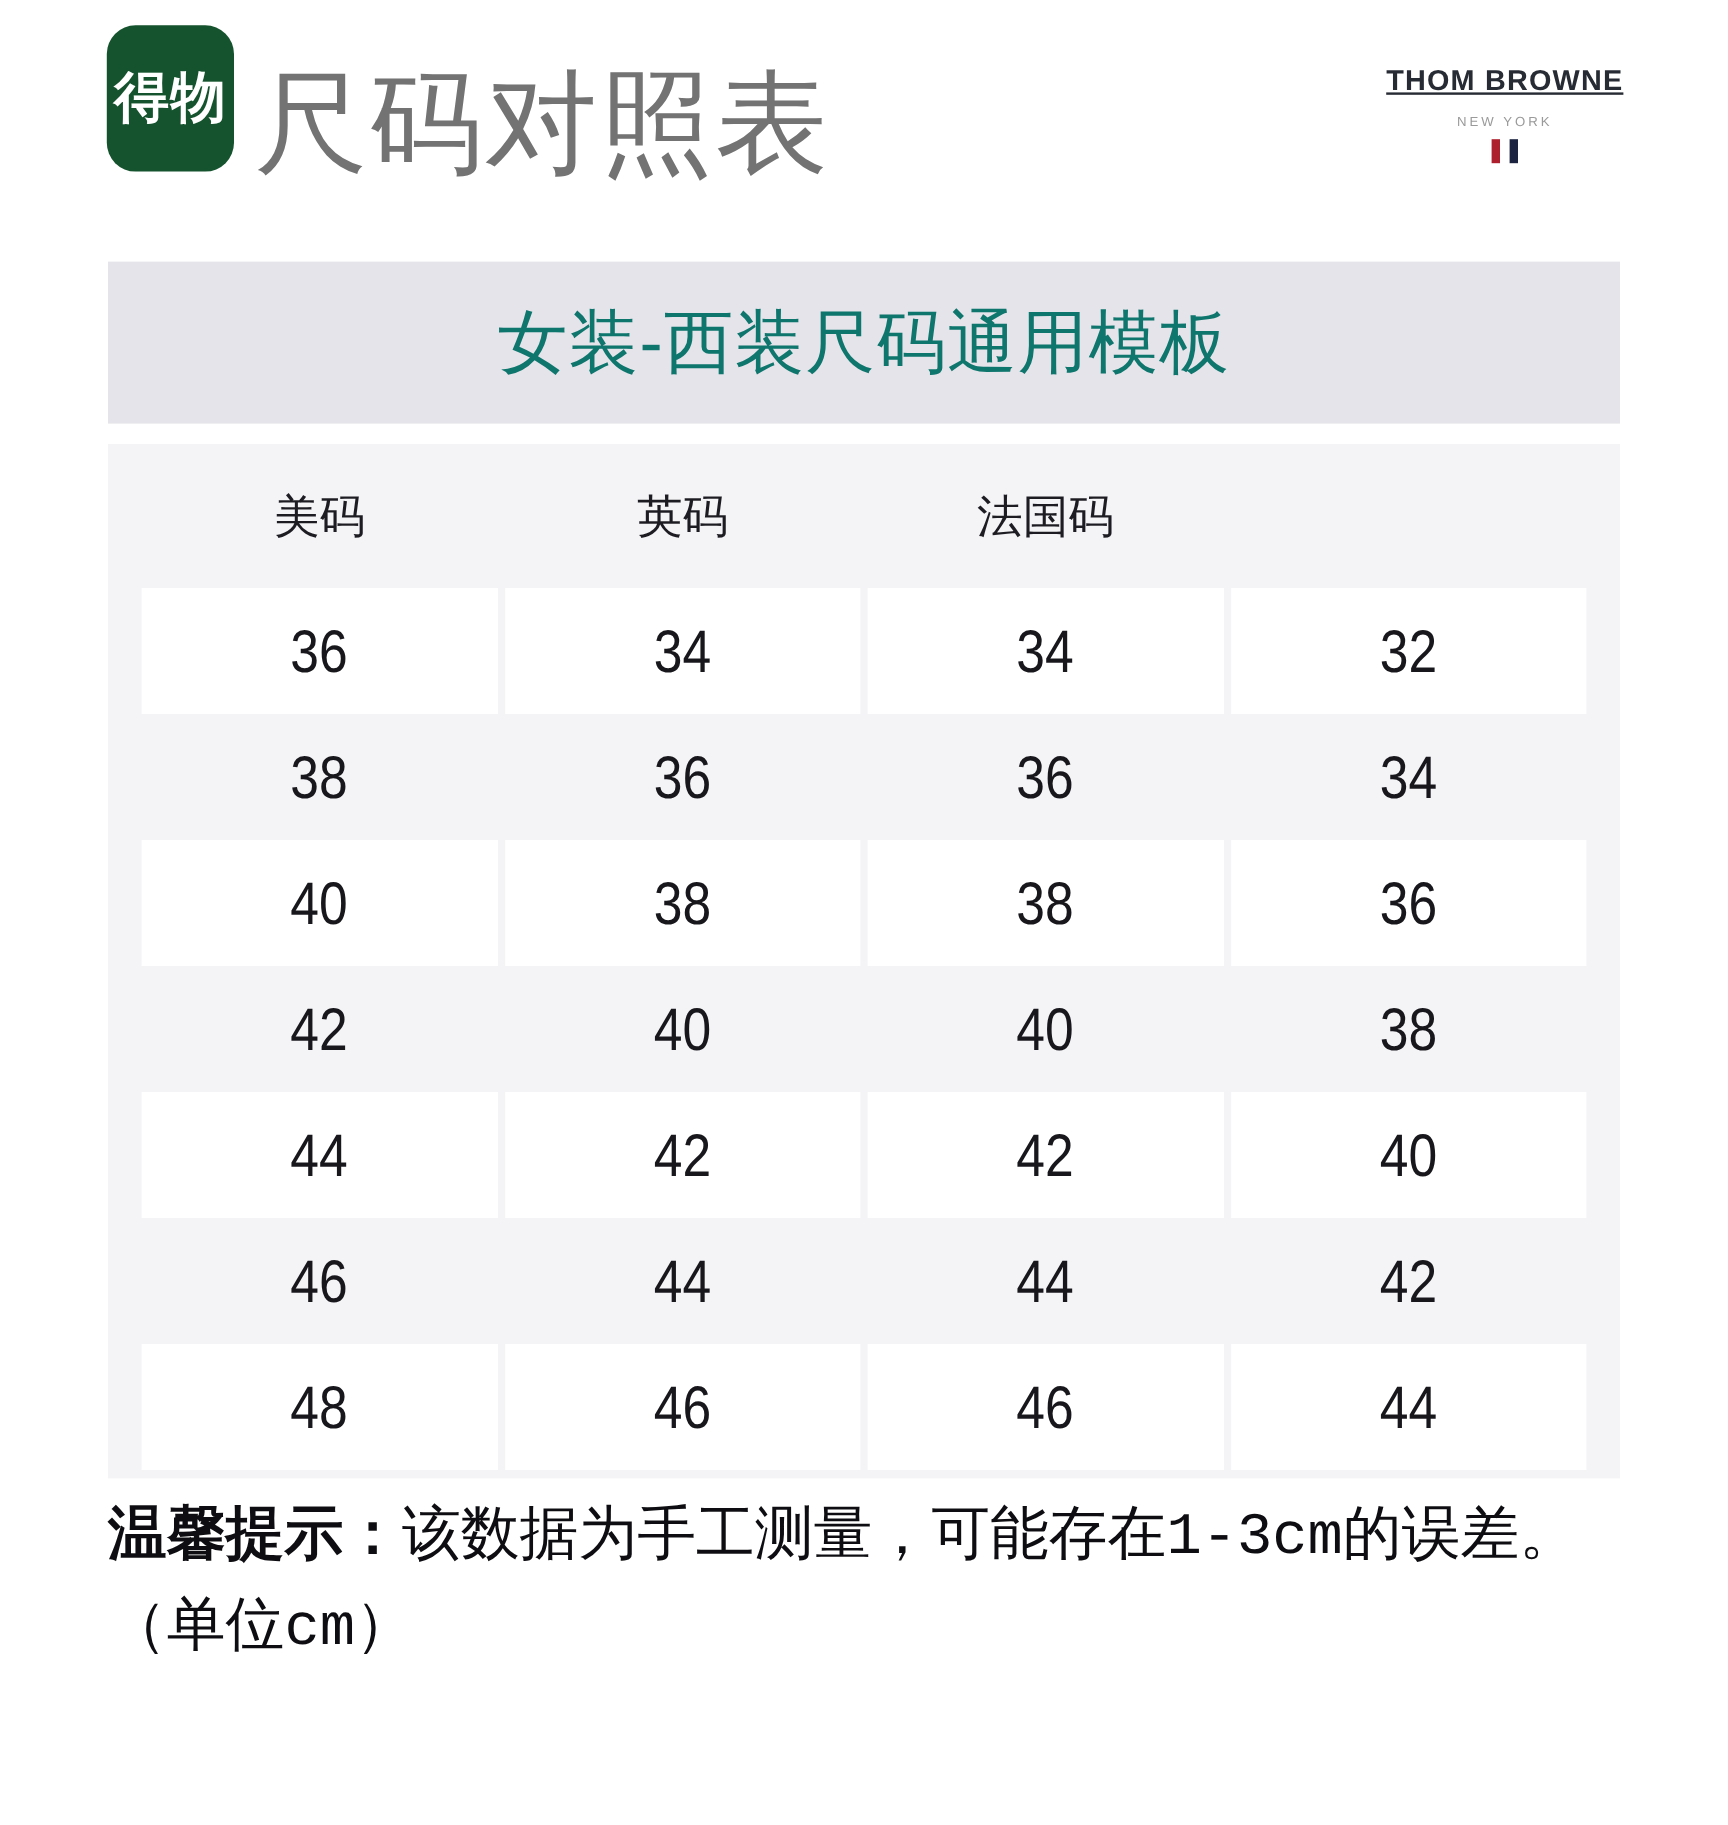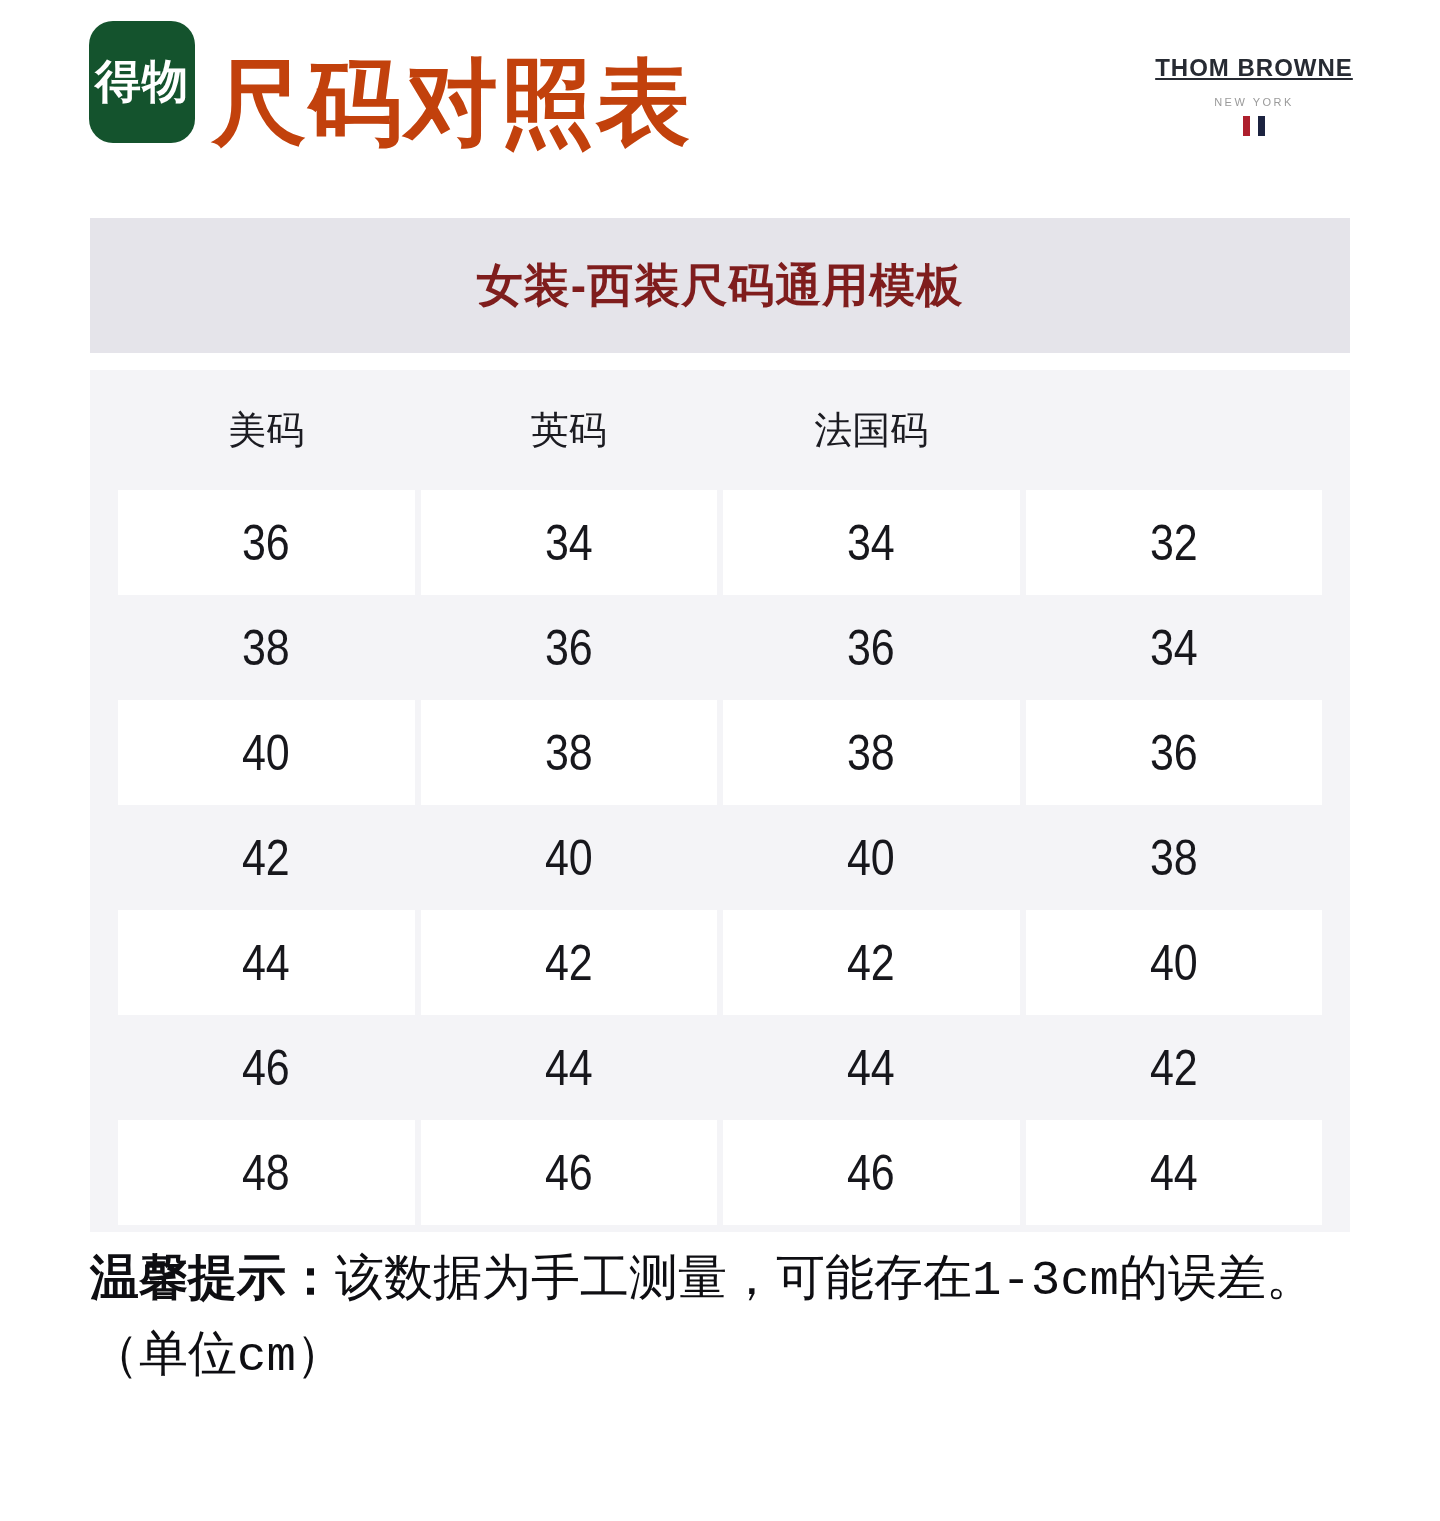--- a/index.html
+++ b/index.html
@@ -18,21 +18,21 @@
     background:#14532d;
     border-radius:24px;
     display:flex; align-items:center; justify-content:center;
   }
   .app-logo span {
     color:#ffffff; font-size:46px; font-weight:700; letter-spacing:1px;
   }
   .page-title {
     position:absolute; left:212px; top:38px;
     height:130px; line-height:130px;
-    font-size:94px; font-weight:700; color:#c2410c;
+    font-size:94px; font-weight:400; color:#737373;
     letter-spacing:2px; white-space:nowrap;
   }
   .brand {
     position:absolute; left:1178px; top:54px; width:152px;
     display:flex; flex-direction:column; align-items:center;
   }
   .brand-name {
     font-size:24px; font-weight:600; color:#272b33;
     letter-spacing:1px; white-space:nowrap;text-decoration:underline;
   }
@@ -44,21 +44,21 @@
   .bar { width:7px; height:20px; }
   .bar-red  { background:#ae1f2d; }
   .bar-navy { background:#1c2340; }
   
   .banner {
     position:absolute; left:90px; top:218px;
     width:1260px; height:135px;
     background:#e5e4ea;
     display:flex; align-items:center; justify-content:center;
   }
-  .banner span { font-size:46px; font-weight:700; color:#7f1d1d; letter-spacing:1px; }
+  .banner span { font-size:58px; font-weight:400; color:#0f766e; letter-spacing:1px; }
   
   .size-table {
     position:absolute; left:90px; top:370px;
     width:1260px; height:862px;
     background:#f4f4f7;
     padding:0 28px; box-sizing:border-box;
     overflow:hidden;
   }
   .t-row {
     display:grid;

